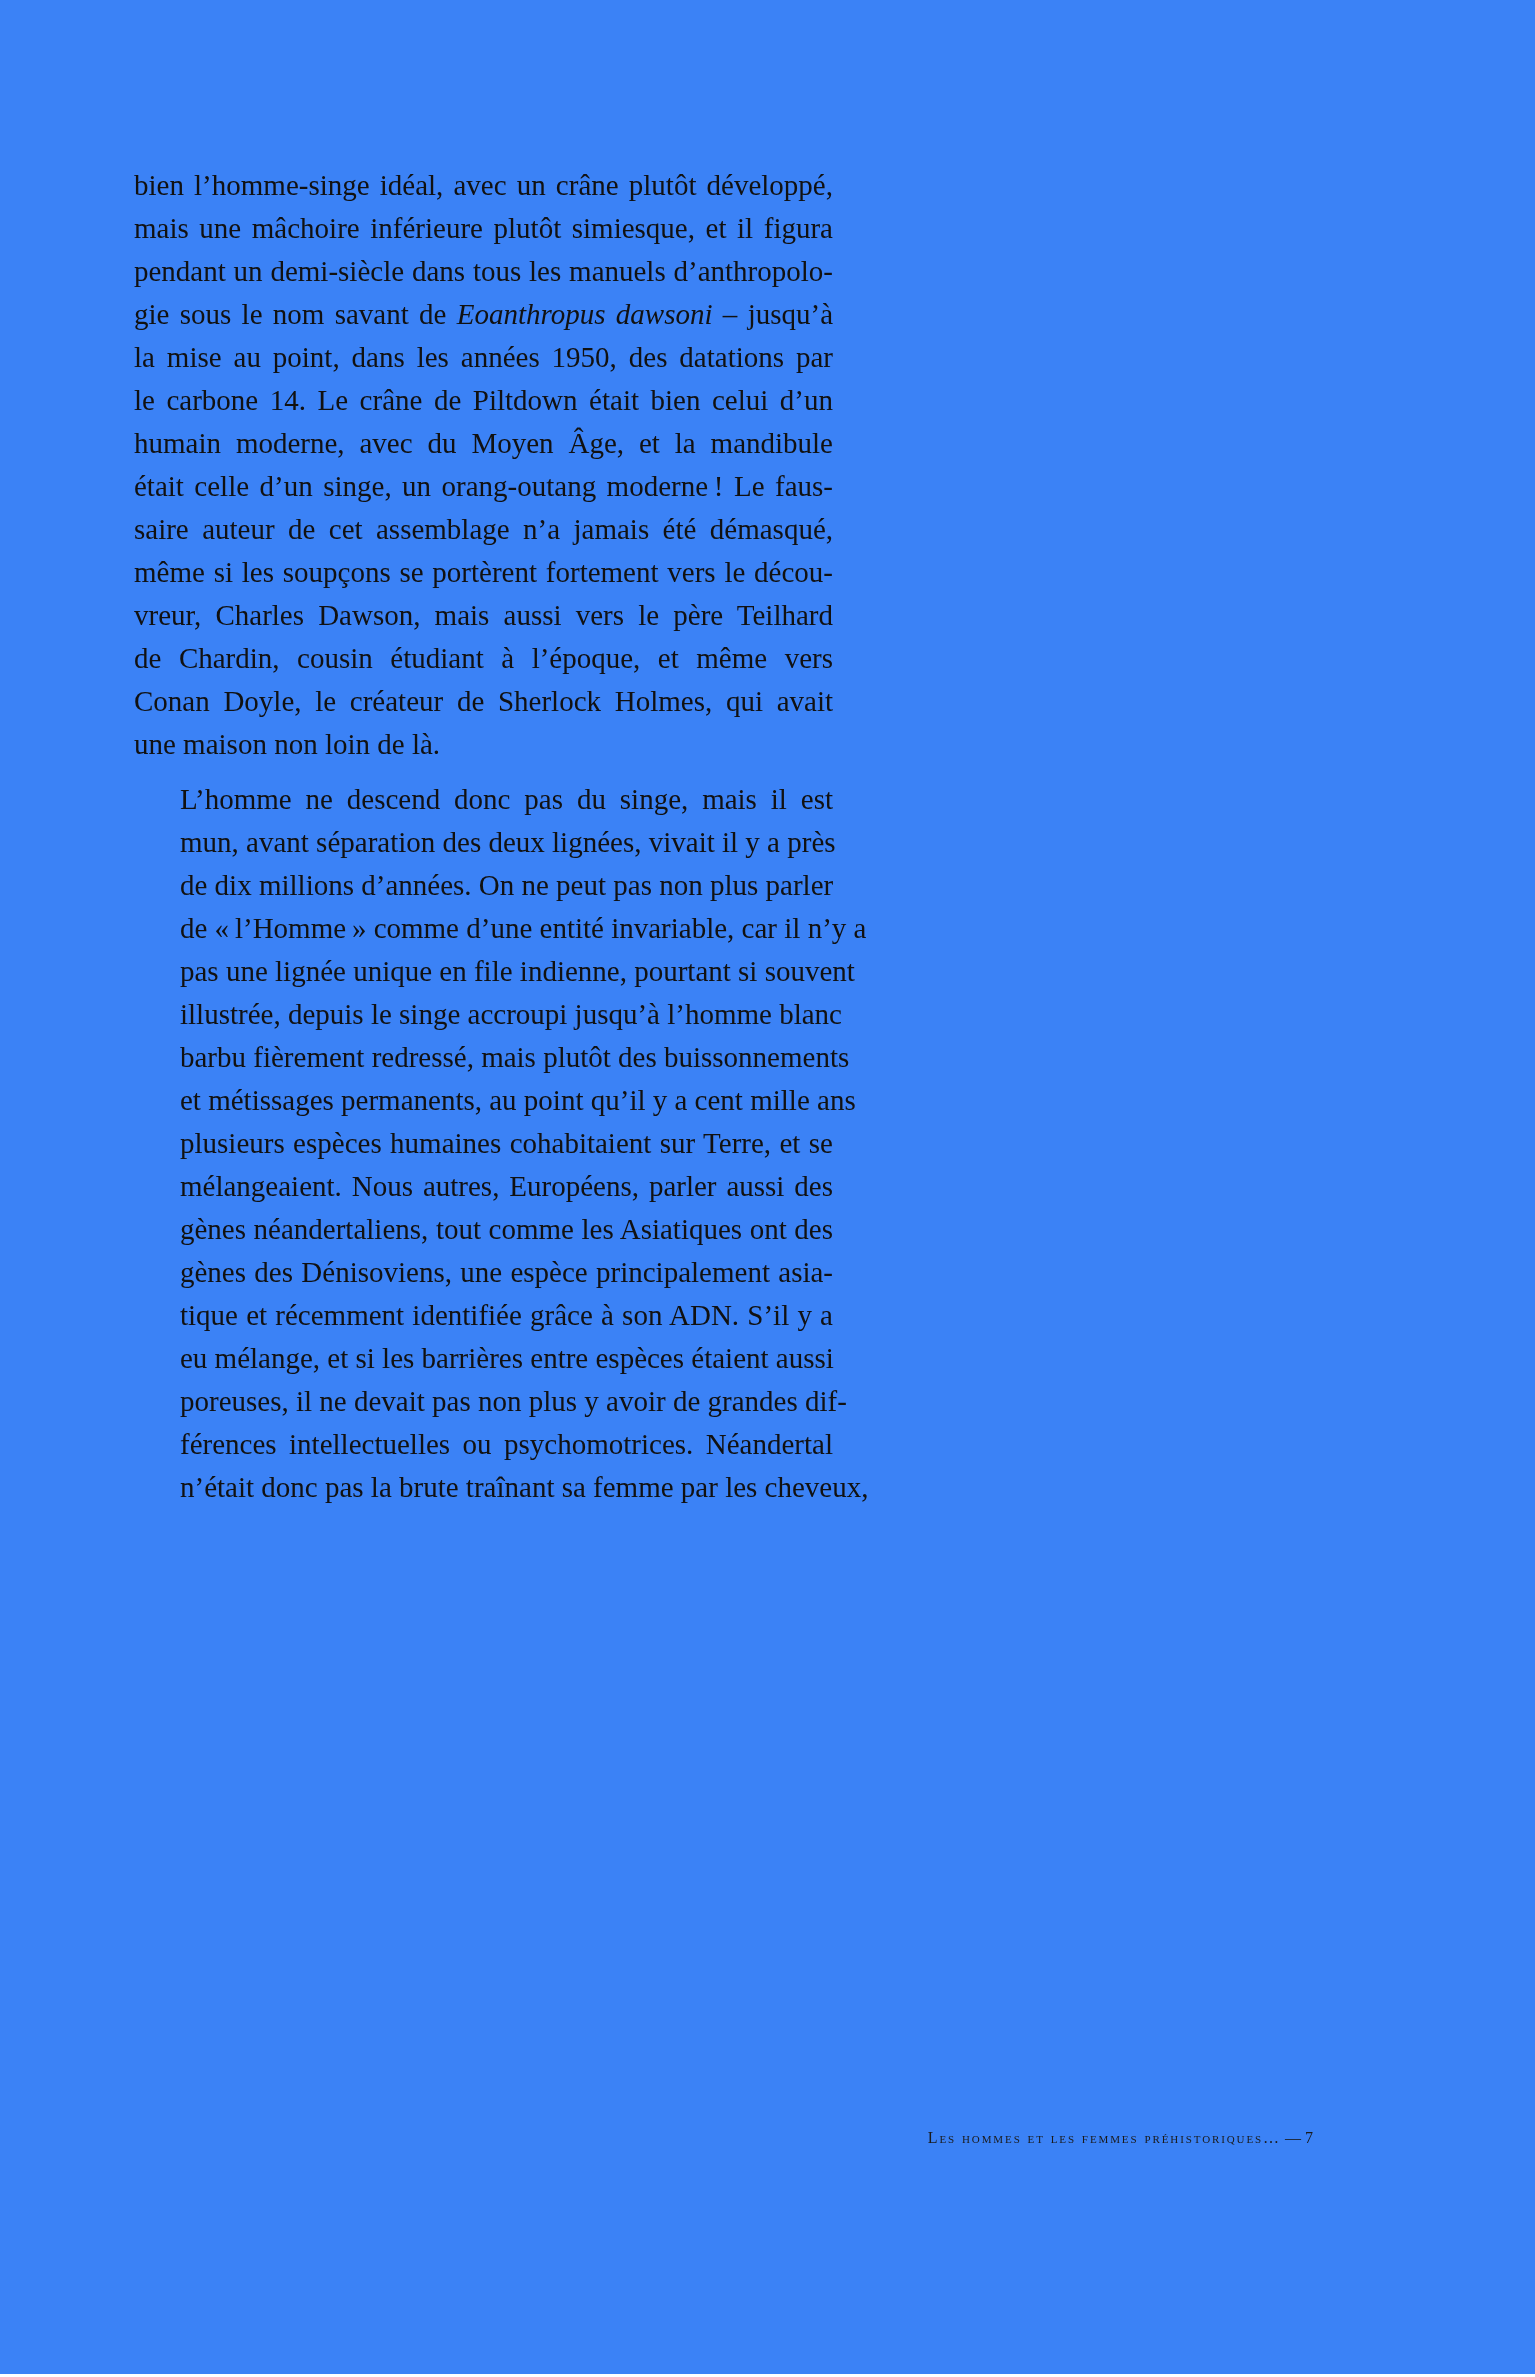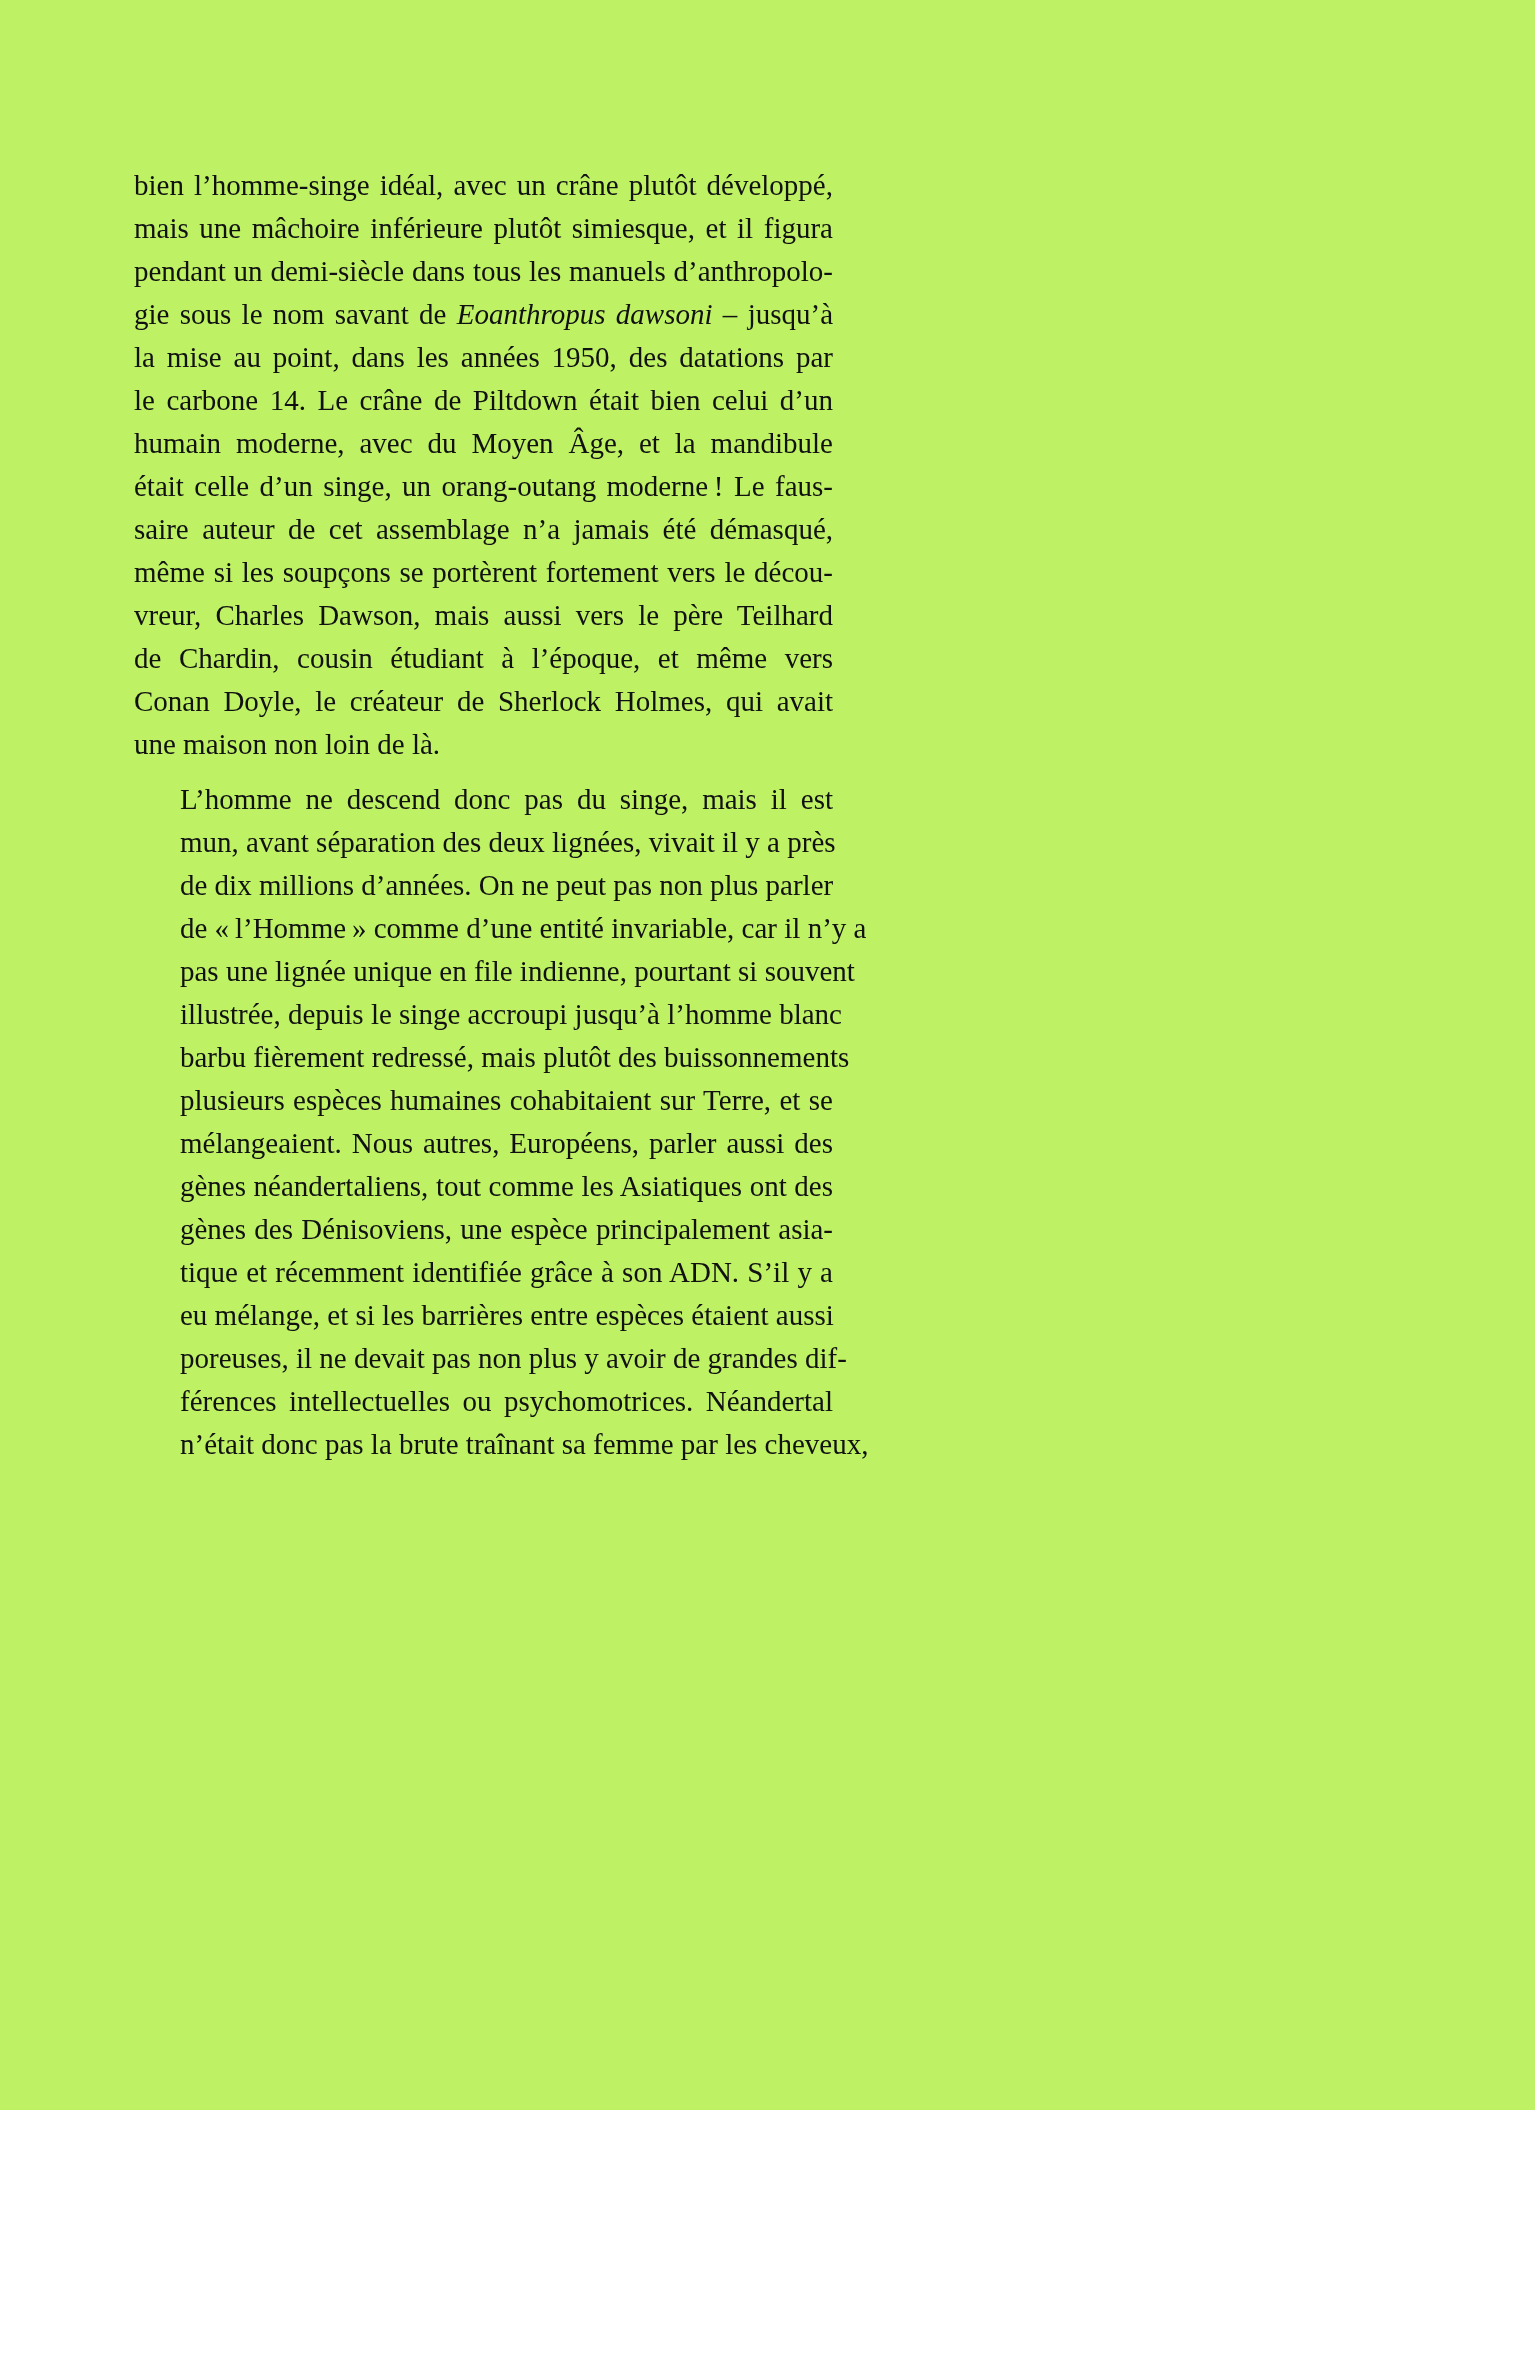--- a/index.html
+++ b/index.html
@@ -4,22 +4,22 @@
 <title>Page</title>
 <style>
   html, body {
     margin: 0;
     padding: 0;
     background: #ffffff;
   }
   .page {
     position: relative;
     width: 1535px;
-    height: 2110px;
-    background: #bef264;
+    height: 2374px;
+    background: #3b82f6;
     overflow: hidden;
     box-sizing: border-box;
   }
   .textblock {
     position: absolute;
     left: 134px;
     top: 164px;
     width: 699px;
     font-family: "Liberation Serif", "DejaVu Serif", serif;
     font-size: 29px;
@@ -102,20 +102,21 @@
         <div class="ln last">une maison non loin de là.</div>
       </div>
     <div class="para indented">
         <div class="ln indent">L’homme ne descend donc pas du singe, mais il est</div>
         <div class="ln">mun, avant séparation des deux lignées, vivait il y a près</div>
         <div class="ln">de dix millions d’années. On ne peut pas non plus parler</div>
         <div class="ln">de « l’Homme » comme d’une entité invariable, car il n’y a</div>
         <div class="ln">pas une lignée unique en file indienne, pourtant si souvent</div>
         <div class="ln">illustrée, depuis le singe accroupi jusqu’à l’homme blanc</div>
         <div class="ln">barbu fièrement redressé, mais plutôt des buissonnements</div>
+        <div class="ln">et métissages permanents, au point qu’il y a cent mille ans</div>
         <div class="ln">plusieurs espèces humaines cohabitaient sur Terre, et se</div>
         <div class="ln">mélangeaient. Nous autres, Européens, parler aussi des</div>
         <div class="ln">gènes néandertaliens, tout comme les Asiatiques ont des</div>
         <div class="ln">gènes des Dénisoviens, une espèce principalement asia-</div>
         <div class="ln">tique et récemment identifiée grâce à son ADN. S’il y a</div>
         <div class="ln">eu mélange, et si les barrières entre espèces étaient aussi</div>
         <div class="ln">poreuses, il ne devait pas non plus y avoir de grandes dif-</div>
         <div class="ln">férences intellectuelles ou psychomotrices. Néandertal</div>
         <div class="ln last">n’était donc pas la brute traînant sa femme par les cheveux,</div>
       </div>

